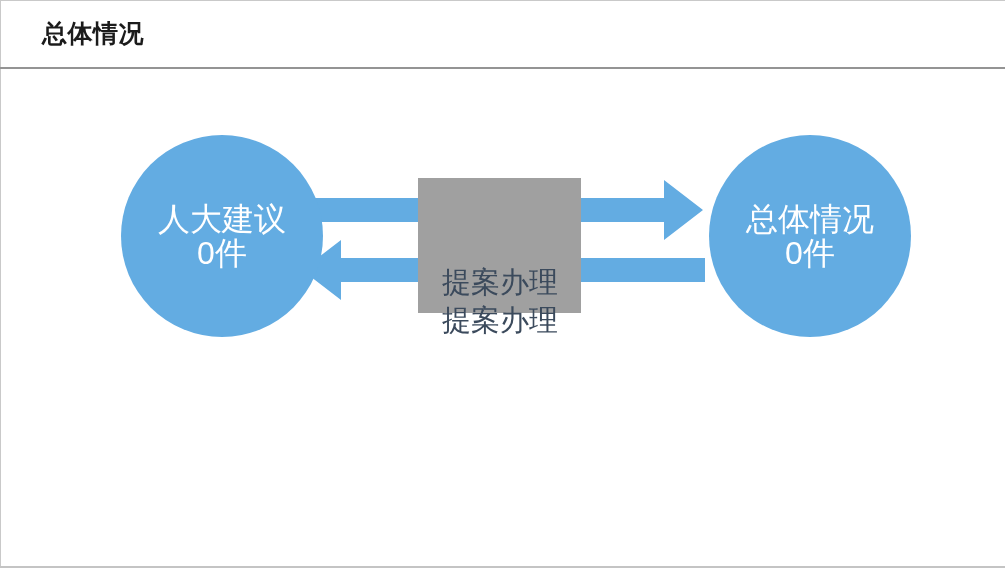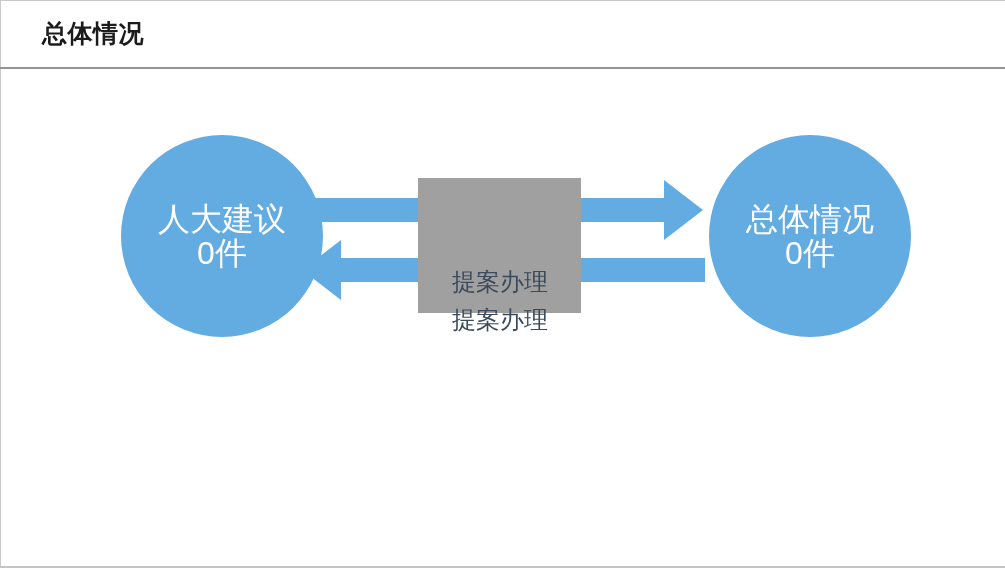--- a/index.html
+++ b/index.html
@@ -79,21 +79,21 @@
     white-space: nowrap;
     pointer-events: none;
   }
   .node-label.circle-label {
     color: #ffffff;
     font-size: 32px;
     width: 202px;
   }
   .node-label.box-label {
     color: #3b4a5c;
-    font-size: 24px;
+    font-size: 29px;
     width: 164px;
     line-height: 38px;
   }
   .label-line { display: block; }
   #left-circle-label  { left: 121px; top: 133px; }
   #right-circle-label { left: 709px; top: 133px; }
   #center-box-label   { left: 418px; top: 194px; }
 </style>
 </head>
 <body>

